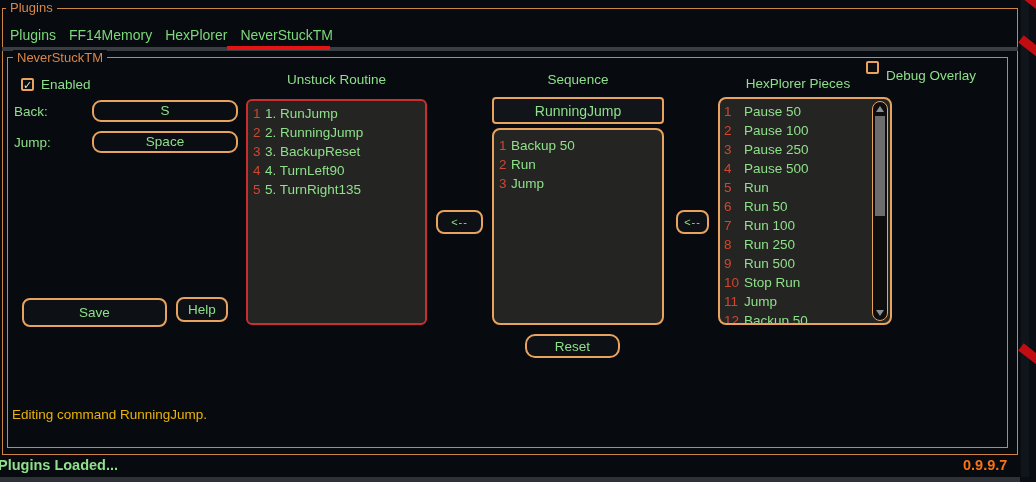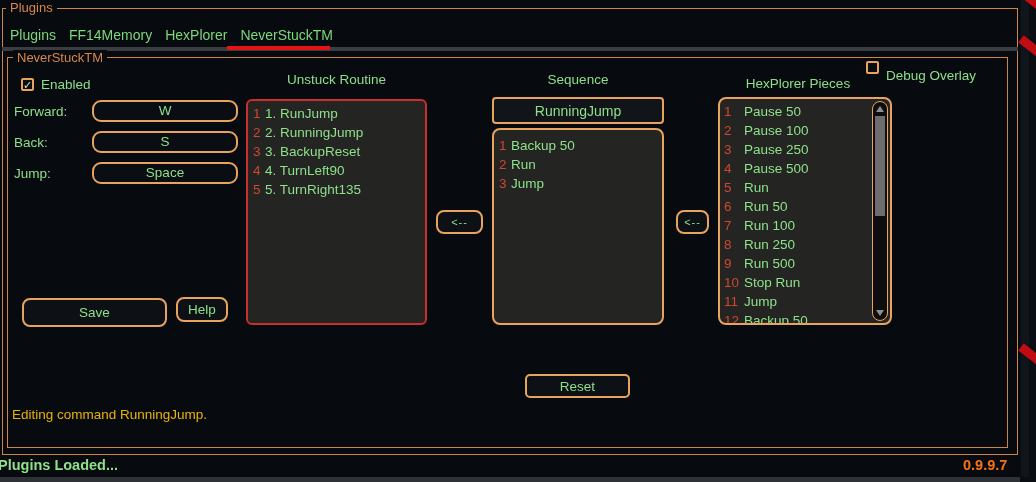--- a/index.html
+++ b/index.html
@@ -101,24 +101,20 @@
     </div>
 
   <div class="groupbox" style="left:7px; top:57px; width:1001px; height:391px;"></div>
   <div class="group-label" style="left:13px; top:50px;">NeverStuckTM</div>
 
   <div class="checkbox" style="left:21px; top:78px;">✓</div>
   <div class="check-label" style="left:41px; top:77px;">Enabled</div>
 
   <div class="keys">
       <div class="key-row">
-        <span class="key-label">Forward:</span>
-        <div class="key-input">W</div>
-      </div>
-      <div class="key-row">
         <span class="key-label">Back:</span>
         <div class="key-input">S</div>
       </div>
       <div class="key-row">
         <span class="key-label">Jump:</span>
         <div class="key-input">Space</div>
       </div>
     </div>
 
   <div class="btn" style="left:22px; top:298px; width:145px; height:29px;">Save</div>
@@ -160,21 +156,21 @@
       </div>
       <div class="row">
         <span class="num">2</span>
         <span class="lbl">Run</span>
       </div>
       <div class="row">
         <span class="num">3</span>
         <span class="lbl">Jump</span>
       </div>
     </div>
-  <div class="btn" style="left:525px; top:334px; width:105px; height:24px; border-radius:5px;margin-top:40px;">Reset</div>
+  <div class="btn" style="left:525px; top:334px; width:95px; height:24px; border-radius:10px;">Reset</div>
 
   <div class="checkbox" style="left:866px; top:61px; width:13px; height:13px;"></div>
   <div class="check-label" style="left:886px; top:60px;margin-top:8px;">Debug Overlay</div>
   <div class="section-title" style="left:718px; top:76px; width:160px;">HexPlorer Pieces</div>
   <div class="listbox num-wide" style="left:718px; top:97px; width:174px; height:228px;">
     <div class="scrollbar">
       <div class="sb-up"></div>
       <div class="sb-thumb"></div>
       <div class="sb-down"></div>
     </div>

